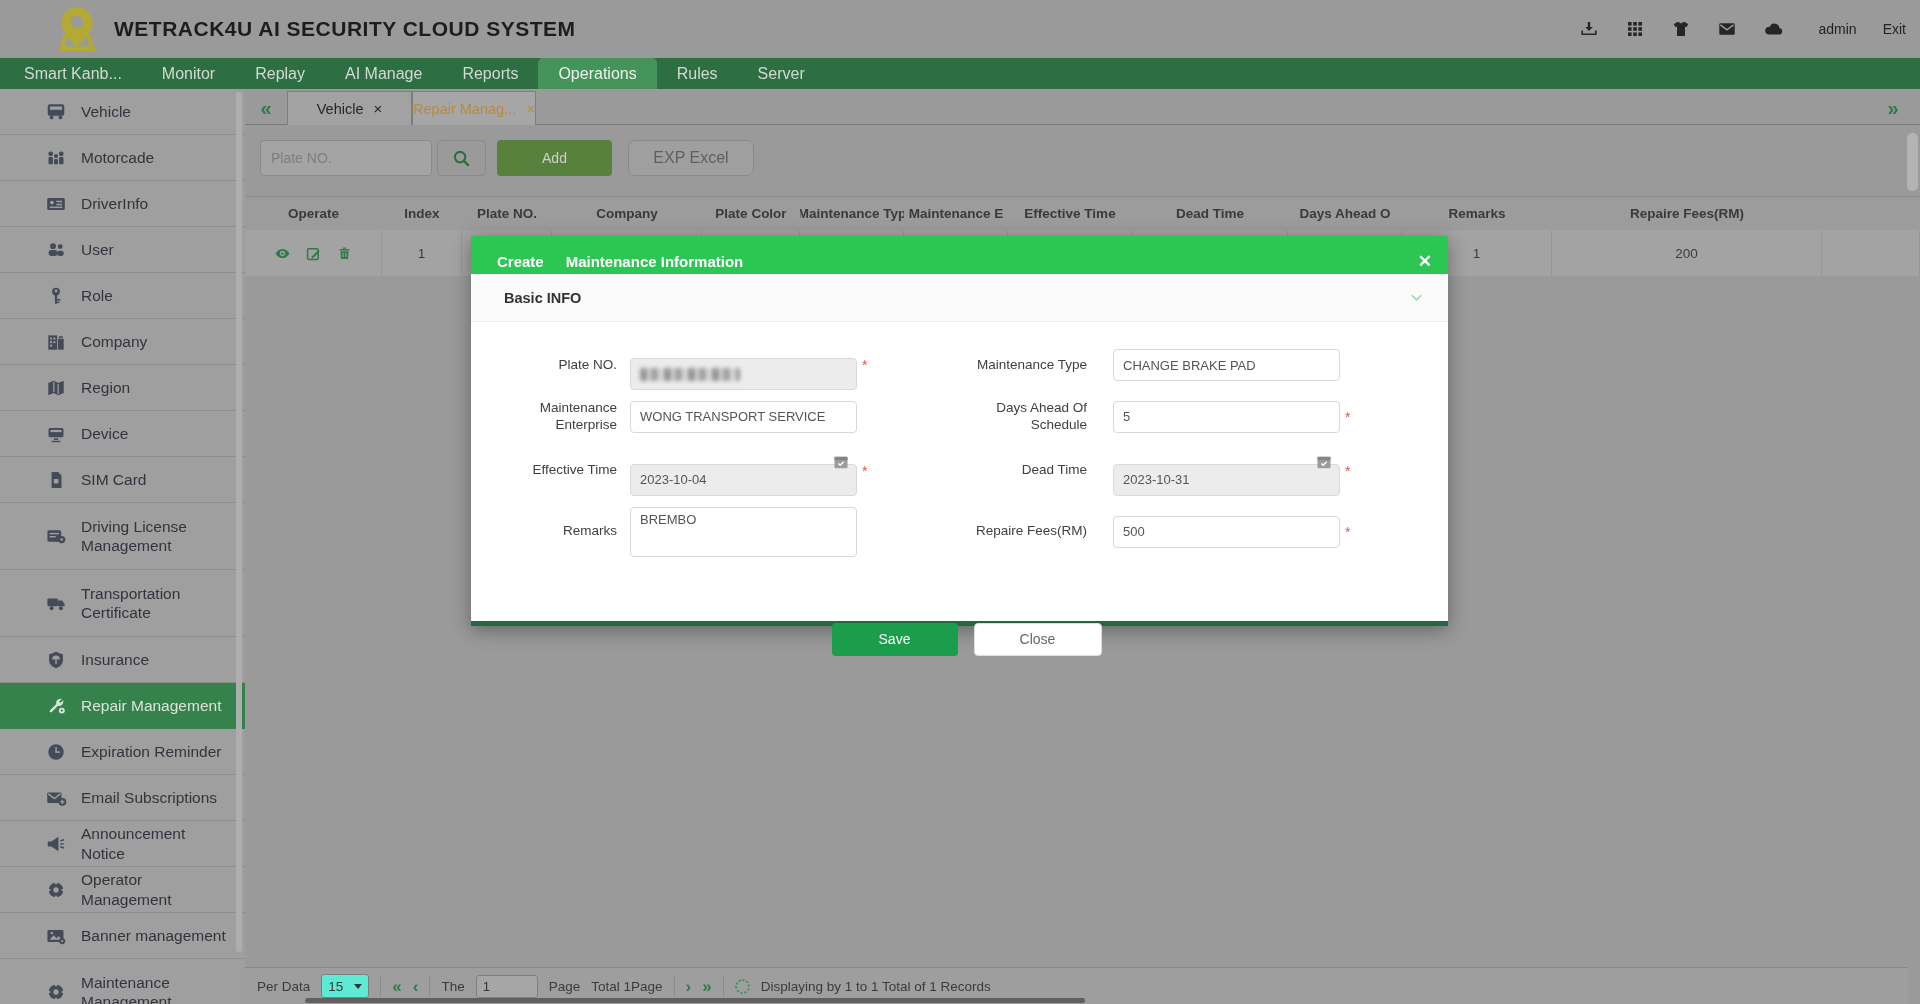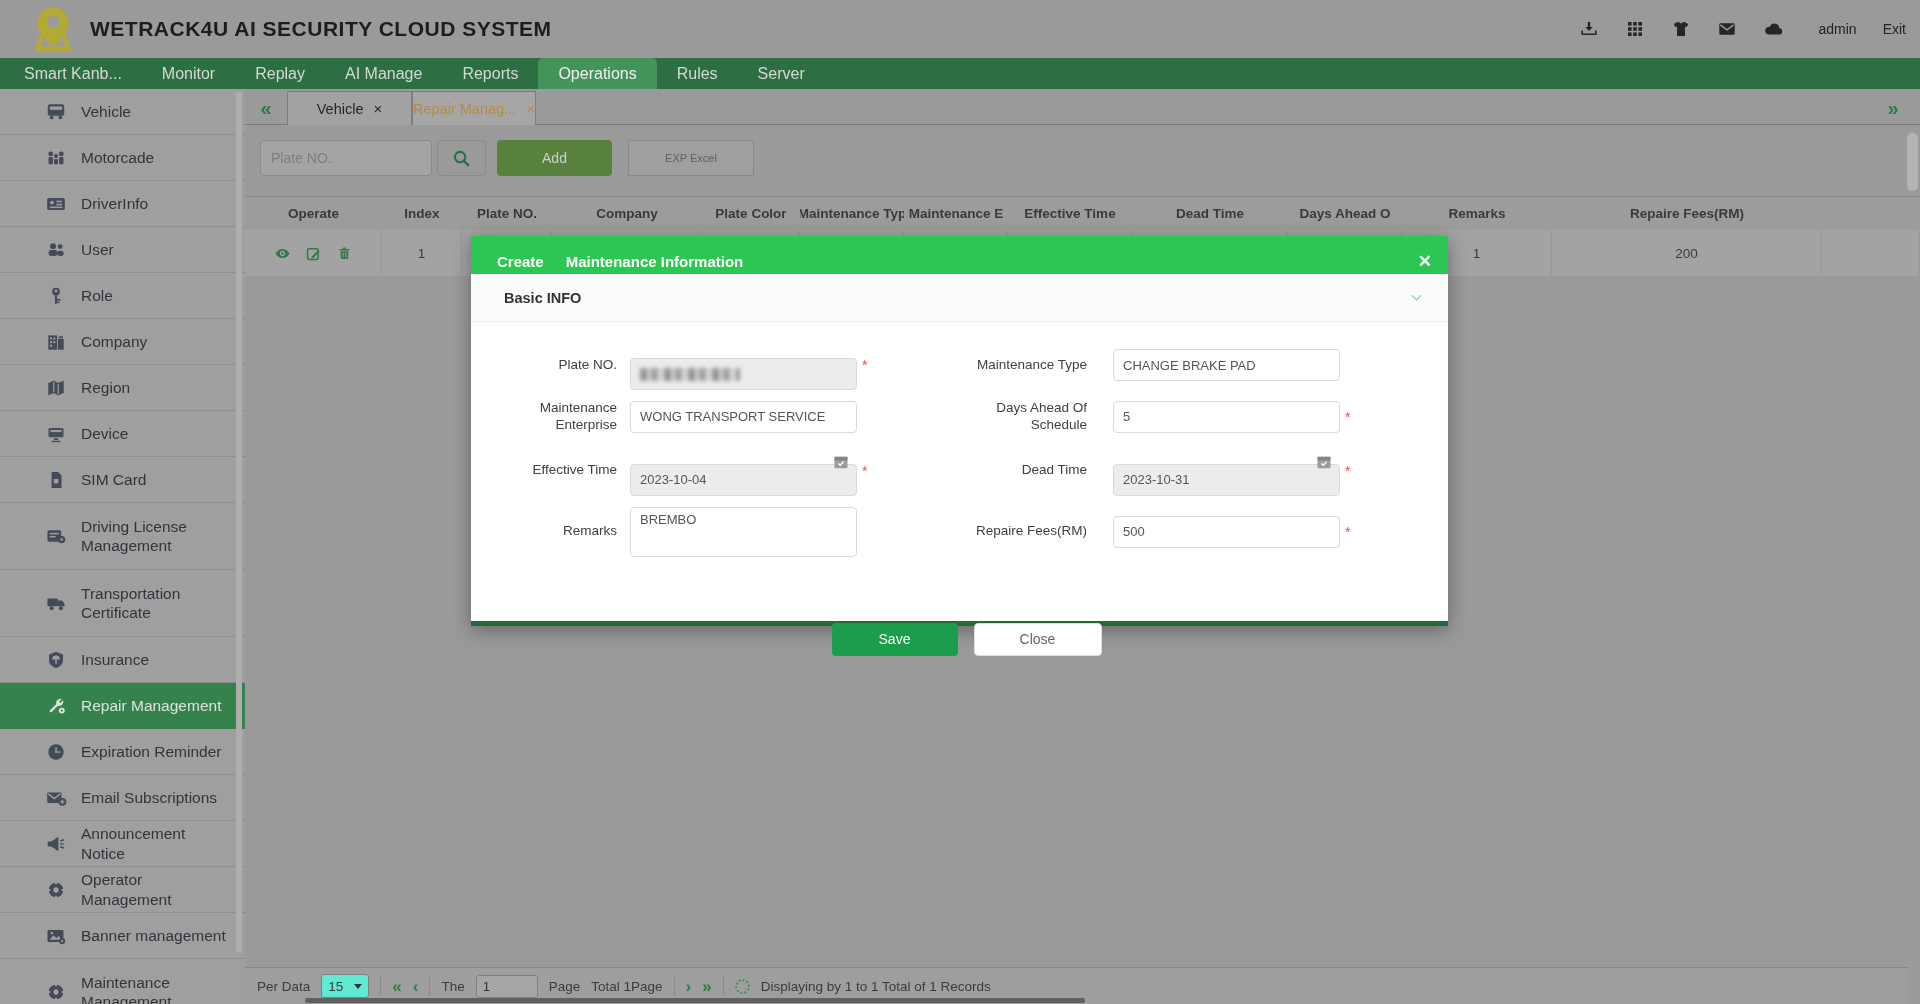--- a/index.html
+++ b/index.html
@@ -2,21 +2,21 @@
 <html style="--accent-green: #2f7a47; --nav-green: #2d6e42; --nav-active-green: #43935a; --sidebar-active-green: #35824d; --modal-header-green: #2cc752; --save-green: #1b9e4b; --add-button-green: #58813e; --required-red: #e0524a; --active-tab-orange: #bb8a38;"><head>
 <meta charset="utf-8">
 <style>
   * { box-sizing: border-box; margin:0; padding:0; }
   html,body { width:1920px; height:1004px; overflow:hidden; }
   body { font-family:"Liberation Sans", sans-serif; background:#9b9b9b; }
   .app { position:relative; width:1920px; height:1004px; overflow:hidden; background:#9b9b9b; }
 
   
   .topbar { position:absolute; top:0; left:0; width:100%; height:58px; background:#9a9a9a;
-            display:flex; align-items:center; padding:0 14px 0 28px; }
+            display:flex; align-items:center; padding:0 14px 0 52px; }
   .logo { width:50px; height:50px; margin-right:12px; flex:0 0 auto; }
   .app-title { font-size:21px; font-weight:bold; color:#1d1d1d; letter-spacing:.5px; }
   .topbar-right { margin-left:auto; display:flex; align-items:center; gap:26px; }
   .topbar-right svg { width:20px; height:20px; display:block; color:#262626; }
   .top-user, .top-exit { font-size:14px; color:#232323; cursor:pointer; }
   .top-user { margin-left:10px; }
 
   
   .mainnav { position:absolute; top:58px; left:0; width:100%; height:31px; background:var(--nav-green,#2d6e42);
              display:flex; align-items:stretch; padding-left:4px; }
@@ -50,21 +50,21 @@
 
   .toolbar { position:relative; height:36px; margin-top:15px; }
   .search-input { position:absolute; left:15px; top:0; width:172px; height:36px; background:#a4a4a4;
                   border:1px solid #8a8a8a; border-radius:4px; padding:0 10px; font-size:14px; color:#3d3d3d; font-family:inherit; }
   .search-input::placeholder { color:#7e7e7e; }
   .search-btn { position:absolute; left:192px; top:0; width:49px; height:36px; border:1px solid #8a8a8a; border-radius:4px;
                 display:flex; align-items:center; justify-content:center; cursor:pointer; }
   .add-btn { position:absolute; left:252px; top:0; width:115px; height:36px; background:var(--add-button-green,#58813e);
              border:none; border-radius:4px; color:#cfcfcf; font-size:14px; cursor:pointer; font-family:inherit; }
   .exp-btn { position:absolute; left:383px; top:0; width:126px; height:36px; background:#9f9f9f;
-             border:1px solid #898989; border-radius:0; color:#5f5f5f; font-size:11px; cursor:pointer; font-family:inherit; }
+             border:1px solid #898989; border-radius:7px; color:#5f5f5f; font-size:16px; cursor:pointer; font-family:inherit; }
 
   .grid-table { margin-top:20px; }
   .tr { display:grid; grid-template-columns:137px 80px 90px 150px 98px 104px 104px 124px 156px 114px 150px 270px 1fr; }
   .thead { height:34px; background:#9c9c9c; border-top:1px solid #8a8a8a; }
   .thead .td { display:flex; align-items:center; justify-content:center; font-size:13.5px; font-weight:bold;
                color:#3a3a3a; overflow:hidden; white-space:nowrap; }
   .trow { height:46px; background:#a3a3a3; }
   .trow .td { display:flex; align-items:center; justify-content:center; font-size:13.5px; color:#3c3c3c;
               border-right:1px solid #979797; overflow:hidden; white-space:nowrap; }
   .op-icons { display:flex; gap:14px; align-items:center; }

